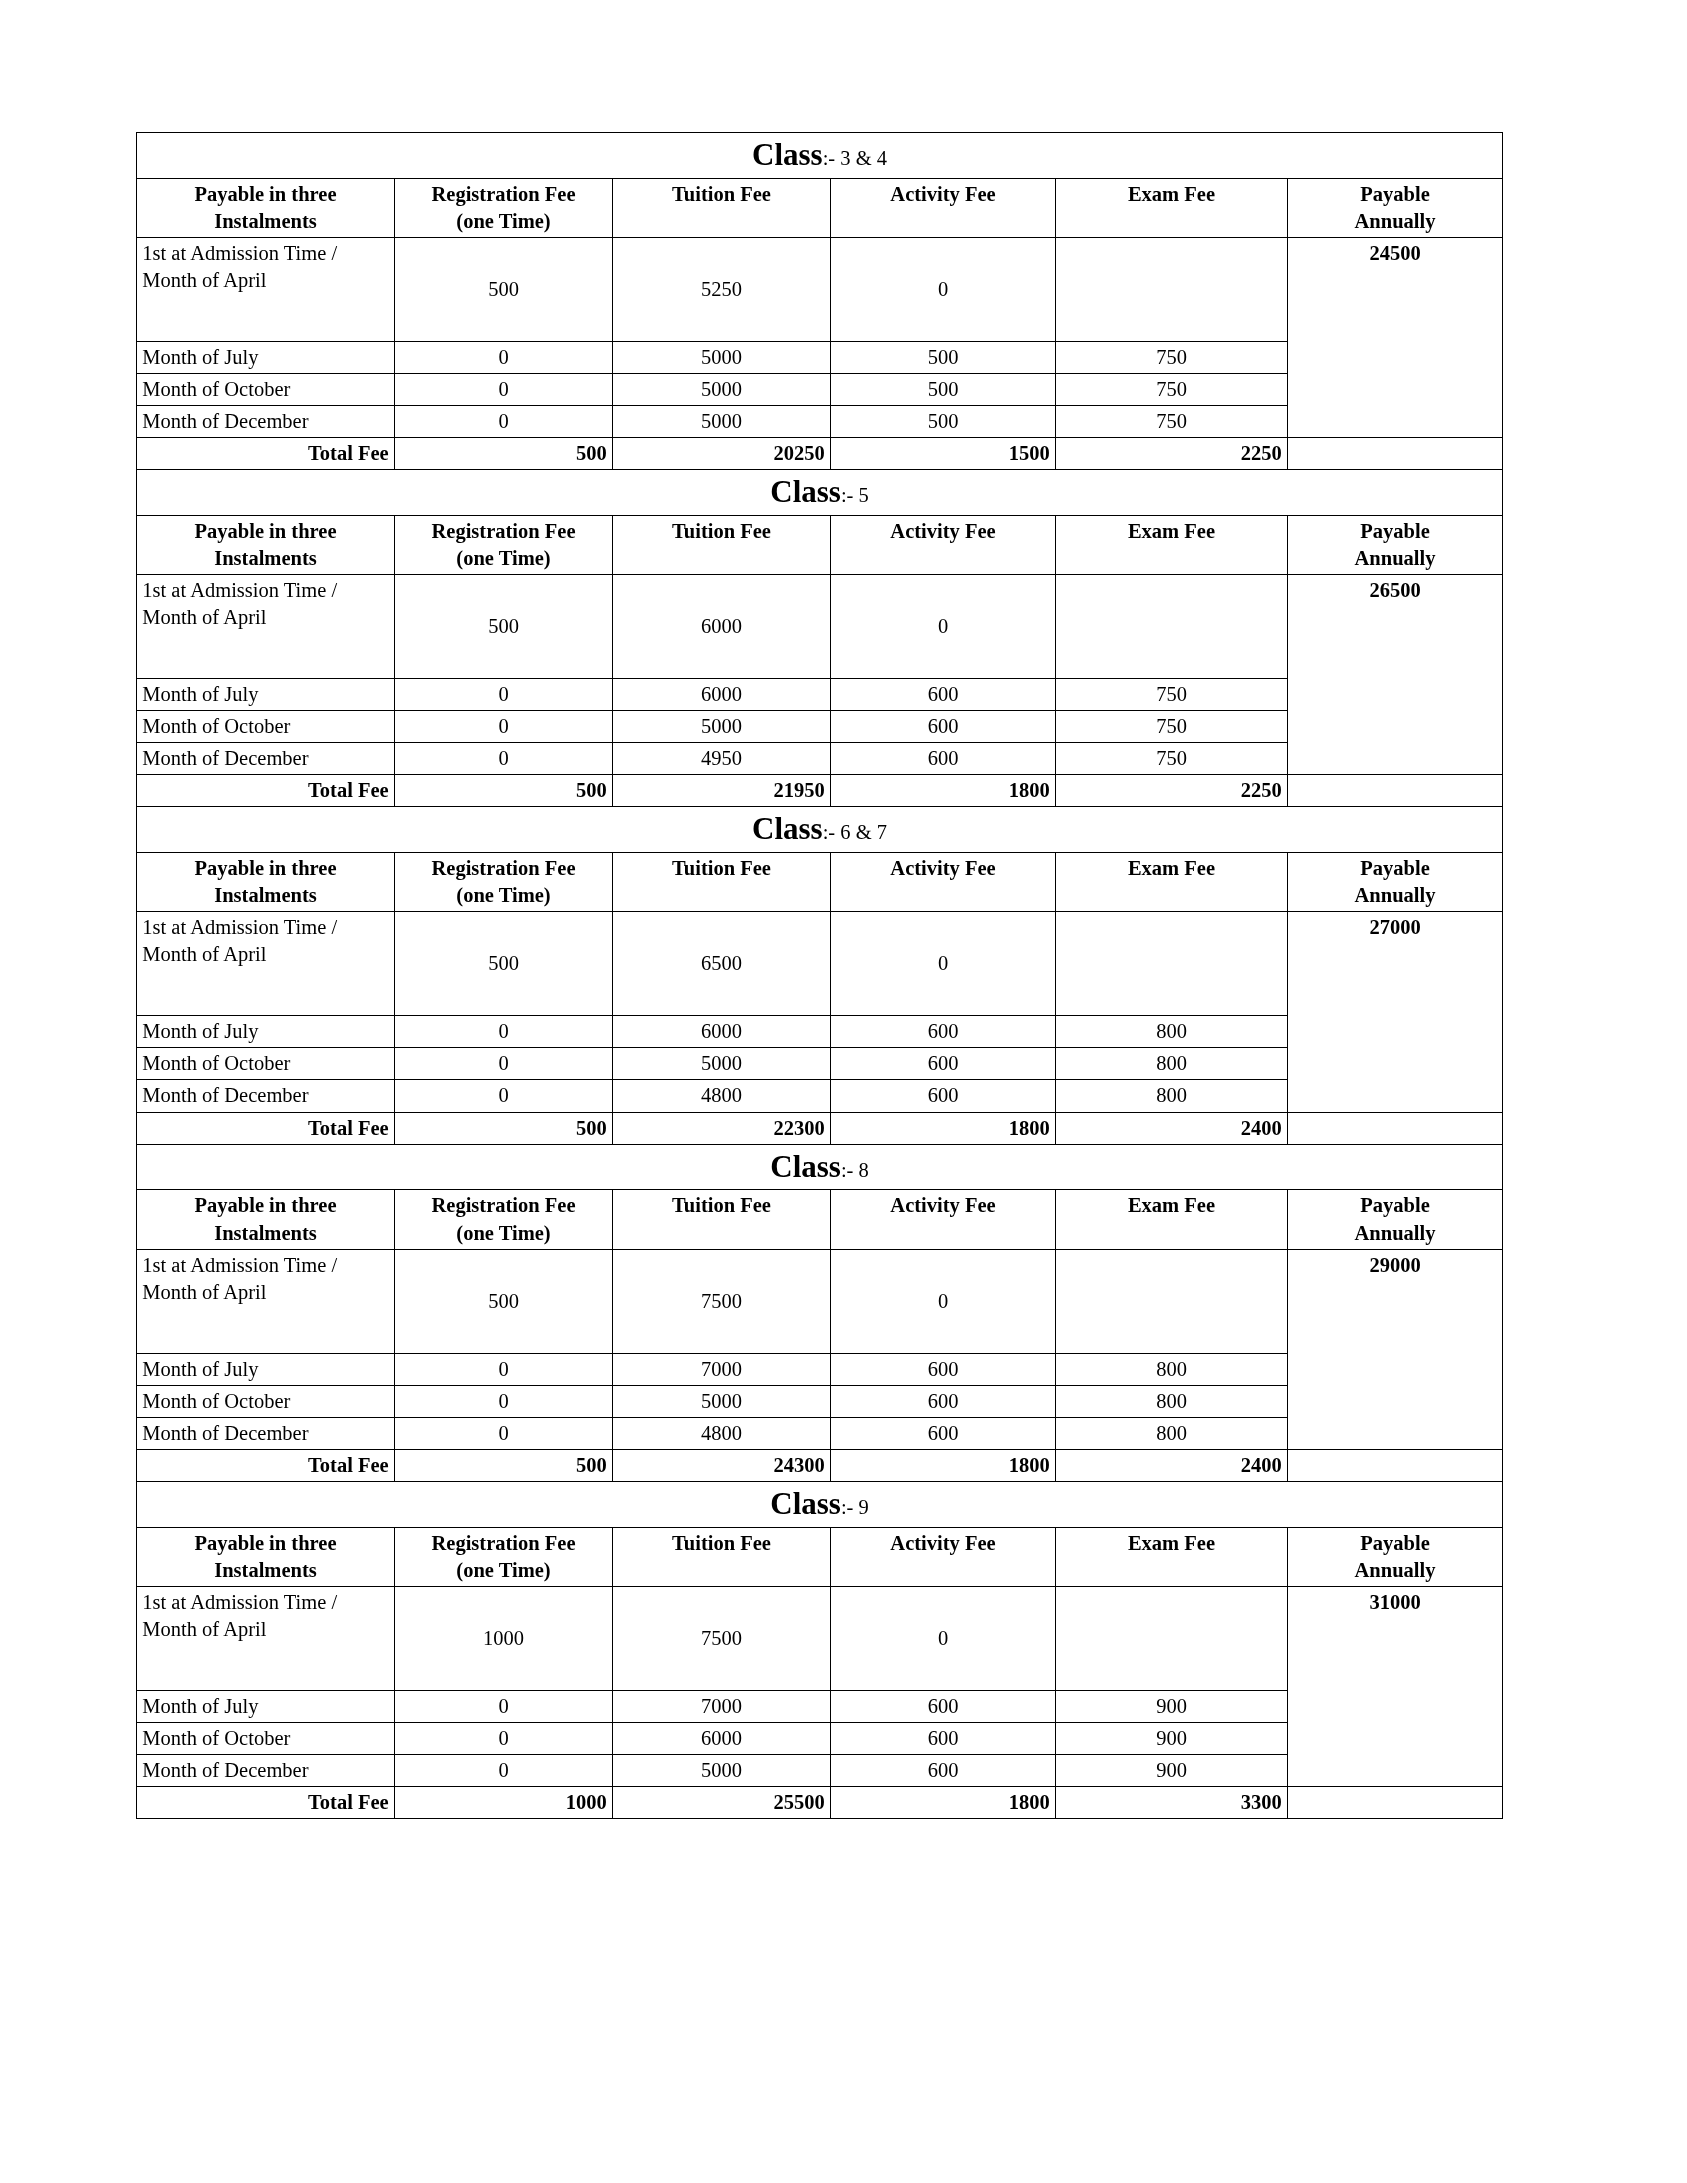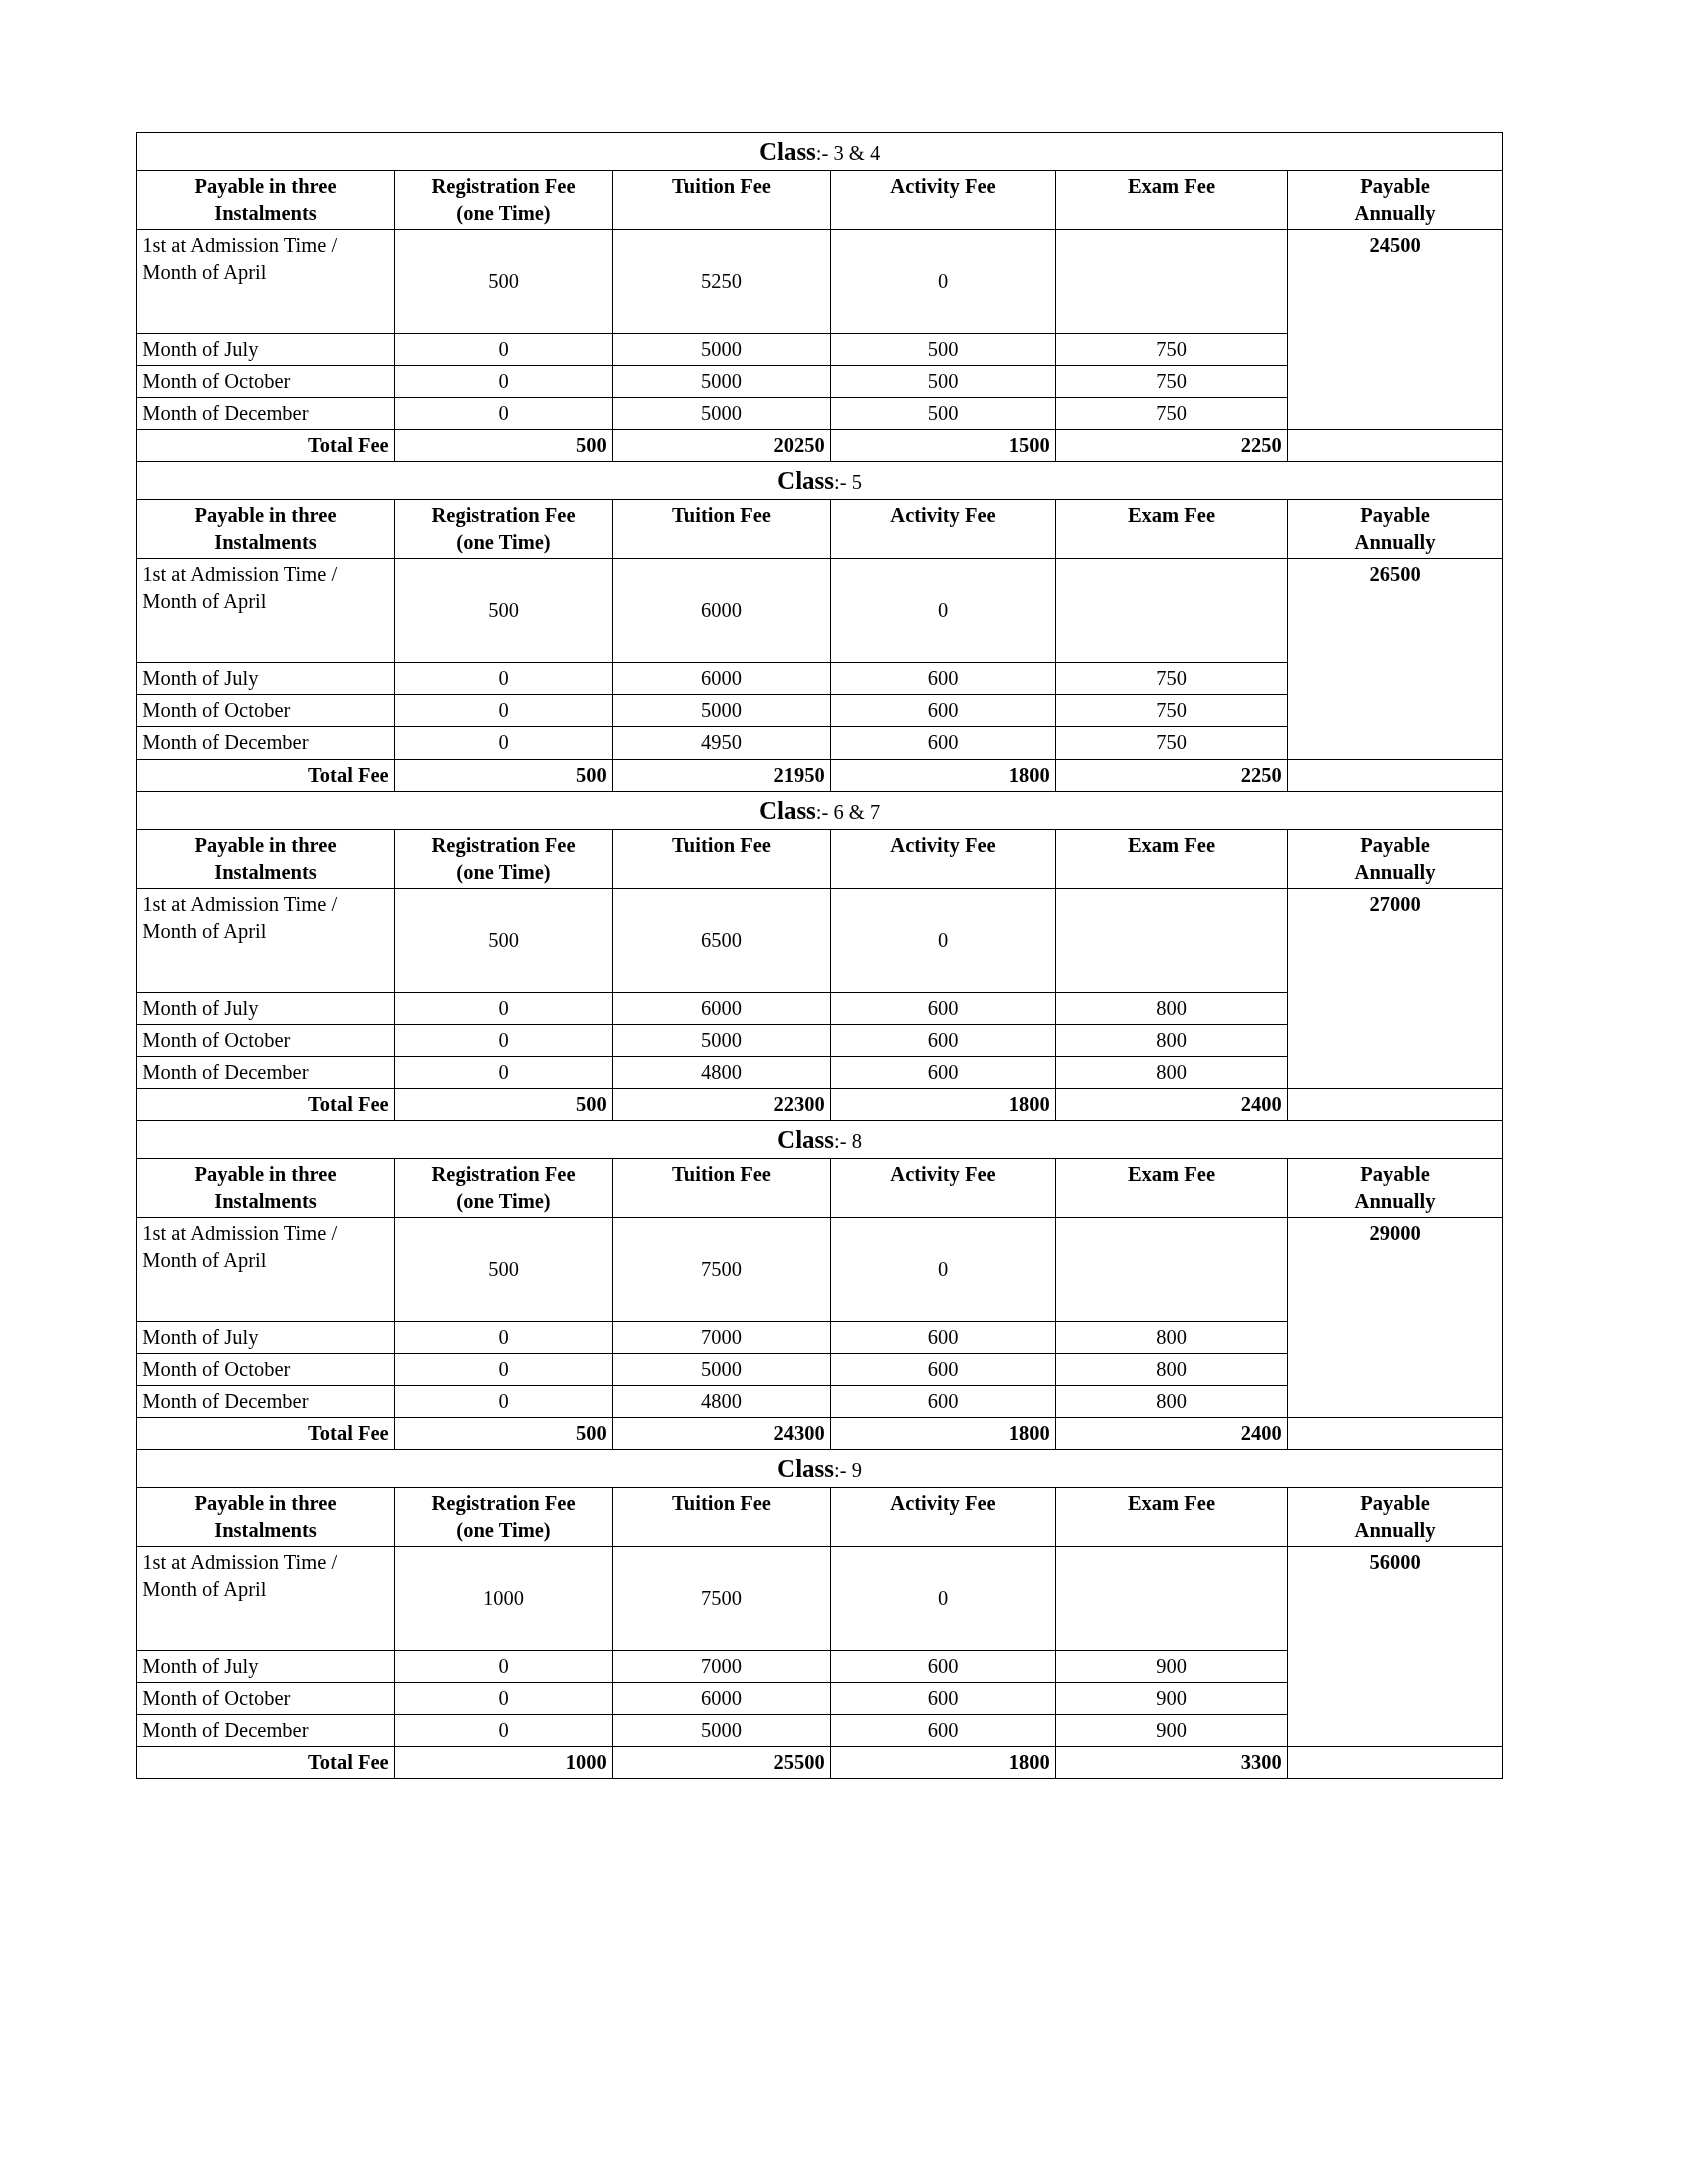--- a/index.html
+++ b/index.html
@@ -41,21 +41,21 @@
     vertical-align: top;
   }
   .class-title {
     text-align: center;
     font-size: 20.5px;
     padding: 6.6px 0 8px 0;
     vertical-align: middle;
   }
   .class-title .big {
     font-weight: bold;
-    font-size: 25px;
+    font-size: 31px;
   }
   .hdr {
     text-align: center;
     font-weight: bold;
     vertical-align: middle;
     padding: 6.6px 4px 8px 4px;
   }
   .hdr .l2 { display: block; text-align: center; }
   .rowlabel {
     text-align: left;
@@ -312,21 +312,21 @@
         <td class="hdr"><span>Activity Fee</span></td>
         <td class="hdr"><span>Exam Fee</span></td>
         <td class="hdr"><span>Payable</span><span class="l2">Annually</span></td>
       </tr>
       <tr>
         <td class="rowlabel multi">1st at Admission Time / Month of April</td>
         <td class="num top">1000</td>
         <td class="num top">7500</td>
         <td class="num top">0</td>
         <td class="num top blank"></td>
-        <td class="annual" rowspan="4">56000</td>
+        <td class="annual" rowspan="4">31000</td>
       </tr>
       <tr>
         <td class="rowlabel">Month of July</td>
         <td class="num">0</td>
         <td class="num">7000</td>
         <td class="num">600</td>
         <td class="num">900</td>
       </tr>
       <tr>
         <td class="rowlabel">Month of October</td>

